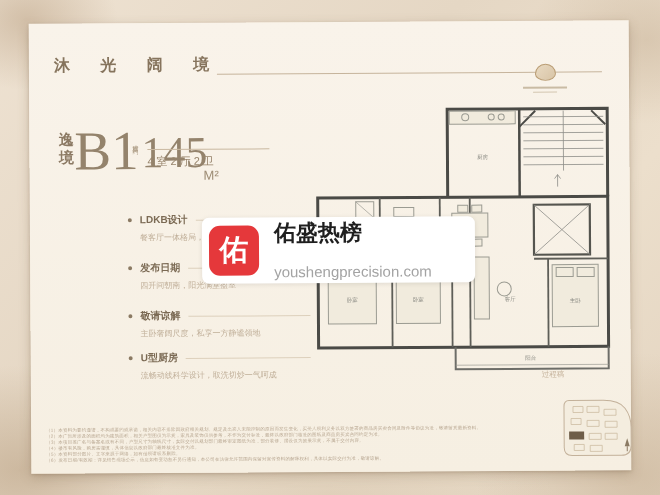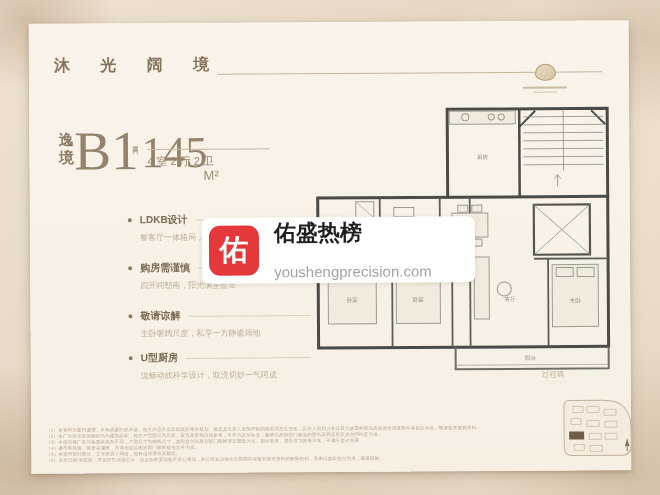--- a/index.html
+++ b/index.html
@@ -81,21 +81,21 @@
     <div class="trow">
         <span class="bullet"></span>
       <span class="ftitle">LDKB设计</span>
       <span class="frule"></span>
       </div>
     <div class="fdesc">餐客厅一体格局，南向阔景生活场</div>
   </div>
   <div class="abs feat" style="top:238px;">
     <div class="trow">
         <span class="bullet"></span>
-      <span class="ftitle">购房需谨慎</span>
+      <span class="ftitle">发布日期</span>
       <span class="frule"></span>
       </div>
     <div class="fdesc">四开间朝南，阳光满堂盈室</div>
   </div>
   <div class="abs feat" style="top:286px;">
     <div class="trow">
         <span class="bullet"></span>
       <span class="ftitle">敬请谅解</span>
       <span class="frule"></span>
       </div>

